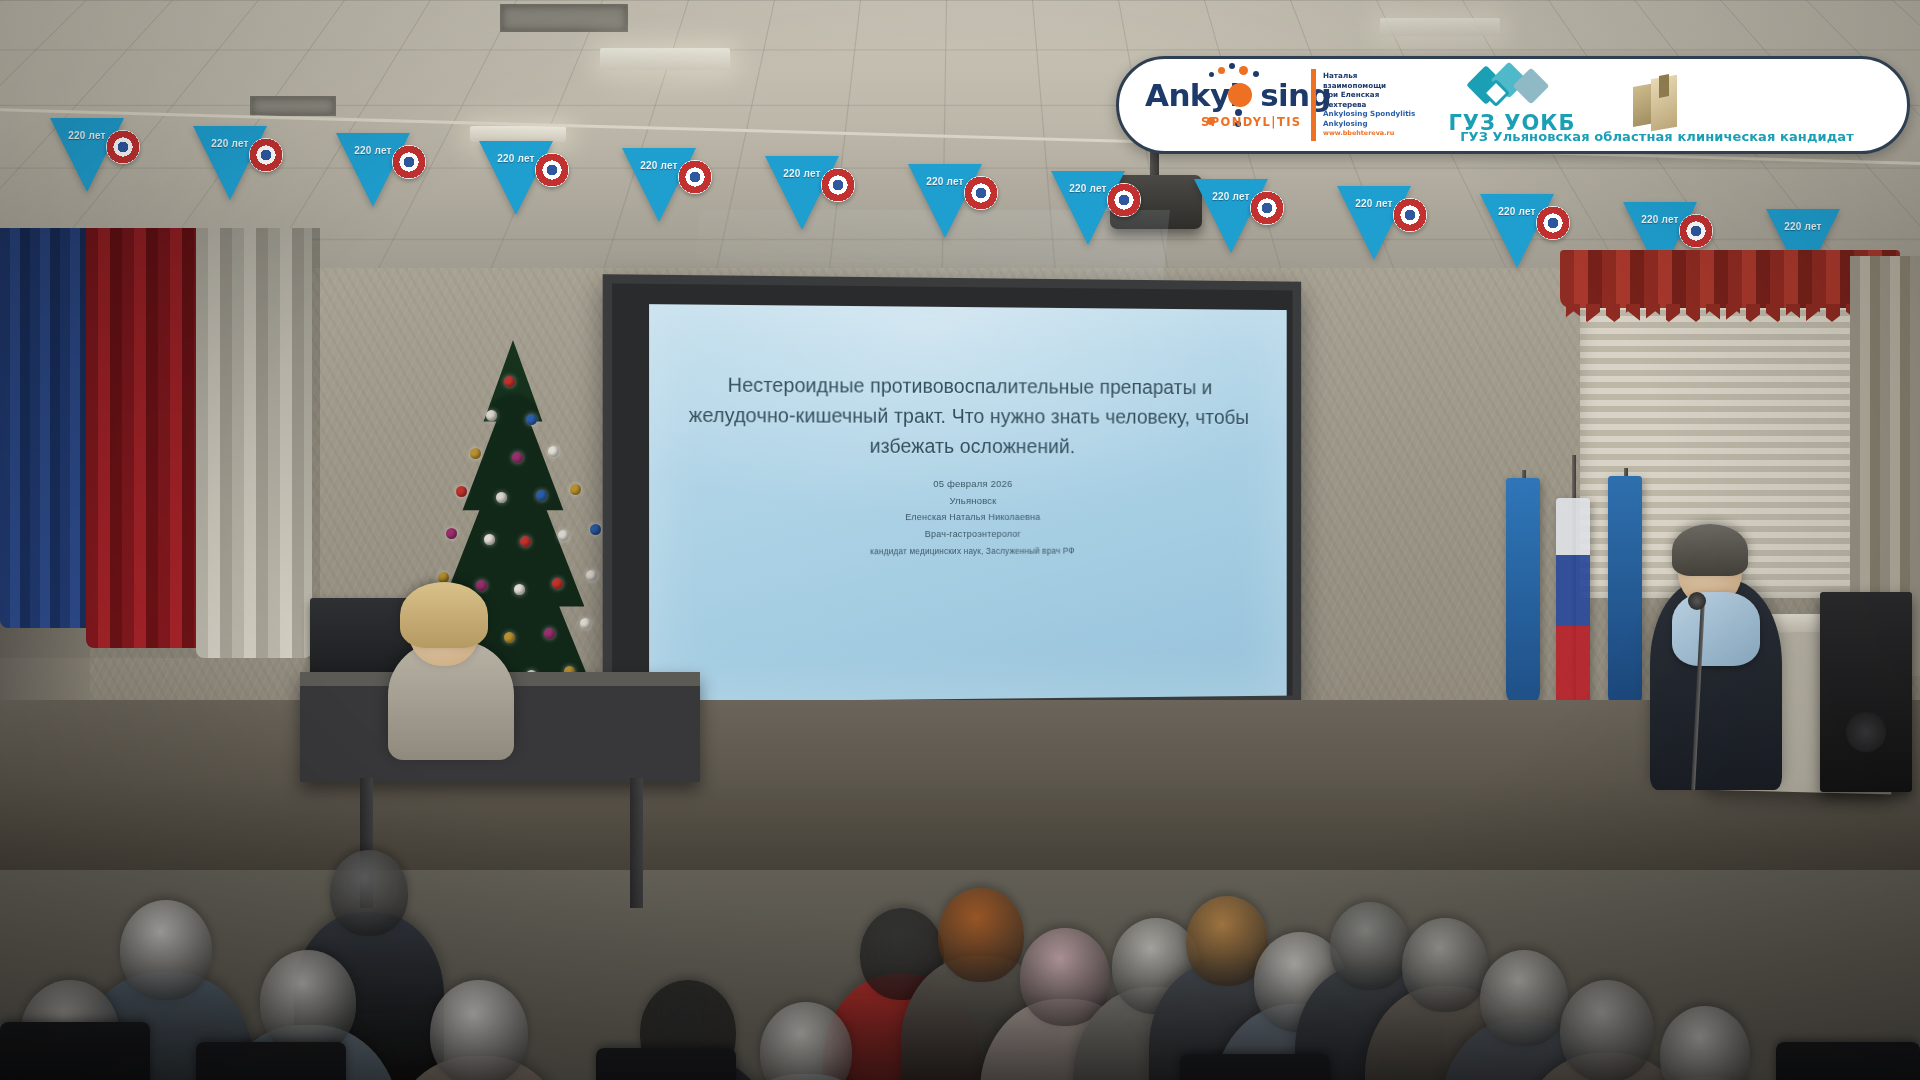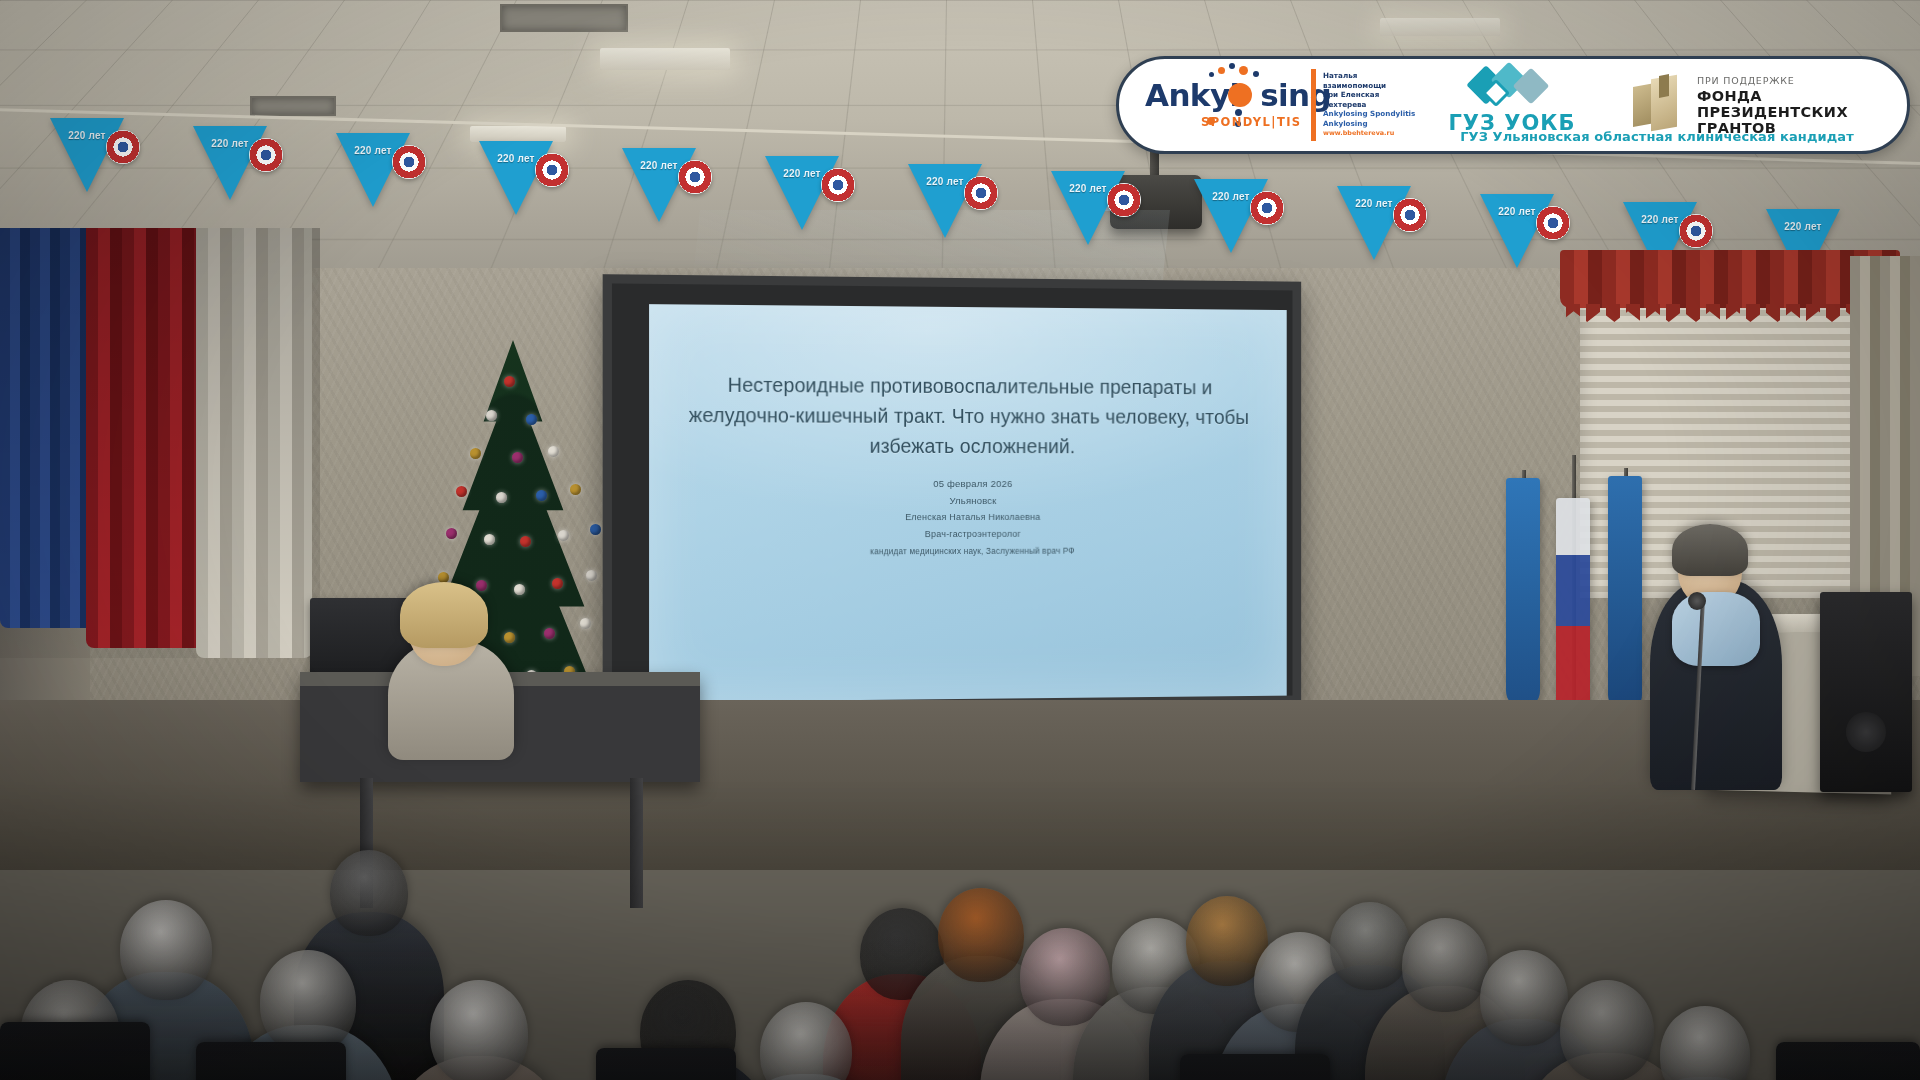--- a/index.html
+++ b/index.html
@@ -630,23 +630,19 @@
         </div>
         <div class="guz-name">ГУЗ УОКБ</div>
       </div>
 
       <div class="pg-block">
         <div class="pg-mark">
           <div style="position:absolute;left:0;top:10px;width:22px;height:40px;background:linear-gradient(160deg,#cdbb8e,#a08d5f);transform:skewY(-10deg);"></div>
           <div style="position:absolute;left:18px;top:2px;width:26px;height:52px;background:linear-gradient(160deg,#e6d7b2,#bda madre);background:linear-gradient(160deg,#e8dab6,#b8a madre);background:linear-gradient(160deg,#e8dab6,#bba678);transform:skewY(-10deg);"></div>
           <div style="position:absolute;left:26px;top:0px;width:10px;height:22px;background:#8d7b4e;transform:skewY(-10deg);"></div>
         </div>
-        <div class="pg-text">
-          <div class="pg-small">ПРИ ПОДДЕРЖКЕ</div>
-          <div class="pg-big">ФОНДА  ПРЕЗИДЕНТСКИХ  ГРАНТОВ</div>
-        </div>
       </div>
 
       <div class="hospital-line">ГУЗ Ульяновская областная клиническая кандидат</div>
     </div>
   </div>
 
 </div>
 
 </body></html>

